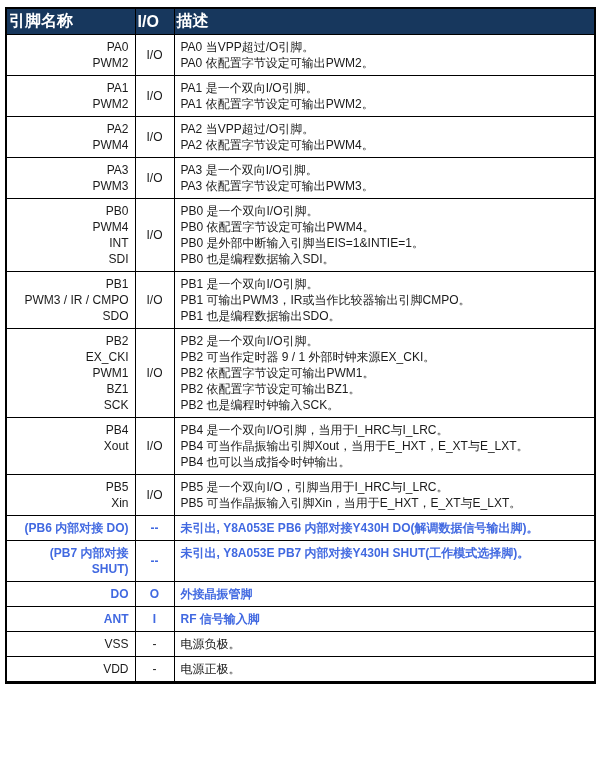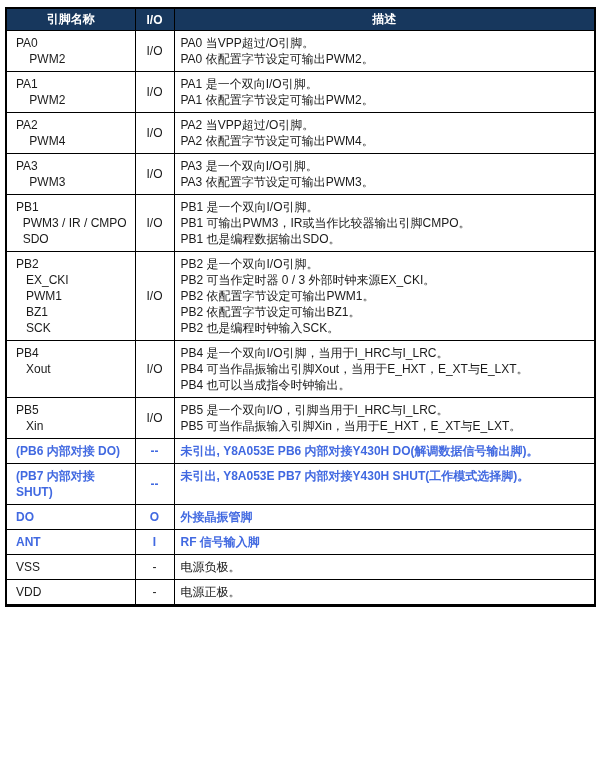--- a/index.html
+++ b/index.html
@@ -18,39 +18,39 @@
   table.pin-table {
     width: 100%;
     border-collapse: collapse;
     table-layout: fixed;
     border: 2px solid var(--border, #000);
     border-bottom-width: 3px;
   }
   .pin-table th {
     background: var(--header-bg, #17375D);
     color: var(--header-text, #ffffff);
-    font-size: 12px;
+    font-size: 16px;
     font-weight: bold;
-    text-align: center;
+    text-align: left;
     height: 21px;
     padding: 2px;
     border: 1px solid var(--border, #000);
   }
   .pin-table td {
     border: 1px solid var(--border, #000);
     font-size: 12px;
     line-height: 16px;
     color: #1a1a1a;
     vertical-align: top;
     padding: 4px 6px;
     white-space: pre-wrap;
     height: 22px; 
     overflow: hidden;
   }
-  .pin-table td.pin-name-cell { padding-left: 9px; }
+  .pin-table td.pin-name-cell { padding-left: 9px; text-align: right; }
   .pin-table td.io-cell {
     text-align: center;
     vertical-align: middle;
     white-space: normal;
     padding: 2px 1px;
   }
   .pin-table tr.hl td {
     color: var(--highlight-blue, #4169E1);
     font-weight: bold;
   }
@@ -95,37 +95,48 @@
 PA2 依配置字节设定可输出PWM4。</td>
         </tr>
         <tr>
           <td class="pin-name-cell">PA3
     PWM3</td>
           <td class="io-cell">I/O</td>
           <td class="description-cell">PA3 是一个双向I/O引脚。
 PA3 依配置字节设定可输出PWM3。</td>
         </tr>
         <tr>
+          <td class="pin-name-cell">PB0
+   PWM4
+   INT
+   SDI</td>
+          <td class="io-cell">I/O</td>
+          <td class="description-cell">PB0 是一个双向I/O引脚。
+PB0 依配置字节设定可输出PWM4。
+PB0 是外部中断输入引脚当EIS=1&amp;INTIE=1。
+PB0 也是编程数据输入SDI。</td>
+        </tr>
+        <tr>
           <td class="pin-name-cell">PB1
   PWM3 / IR / CMPO
   SDO</td>
           <td class="io-cell">I/O</td>
           <td class="description-cell">PB1 是一个双向I/O引脚。
 PB1 可输出PWM3，IR或当作比较器输出引脚CMPO。
 PB1 也是编程数据输出SDO。</td>
         </tr>
         <tr>
           <td class="pin-name-cell">PB2
    EX_CKI
    PWM1
    BZ1
    SCK</td>
           <td class="io-cell">I/O</td>
           <td class="description-cell">PB2 是一个双向I/O引脚。
-PB2 可当作定时器 0 / 3 外部时钟来源EX_CKI。
+PB2 可当作定时器 9 / 1 外部时钟来源EX_CKI。
 PB2 依配置字节设定可输出PWM1。
 PB2 依配置字节设定可输出BZ1。
 PB2 也是编程时钟输入SCK。</td>
         </tr>
         <tr>
           <td class="pin-name-cell">PB4
    Xout</td>
           <td class="io-cell">I/O</td>
           <td class="description-cell">PB4 是一个双向I/O引脚，当用于I_HRC与I_LRC。
 PB4 可当作晶振输出引脚Xout，当用于E_HXT，E_XT与E_LXT。

